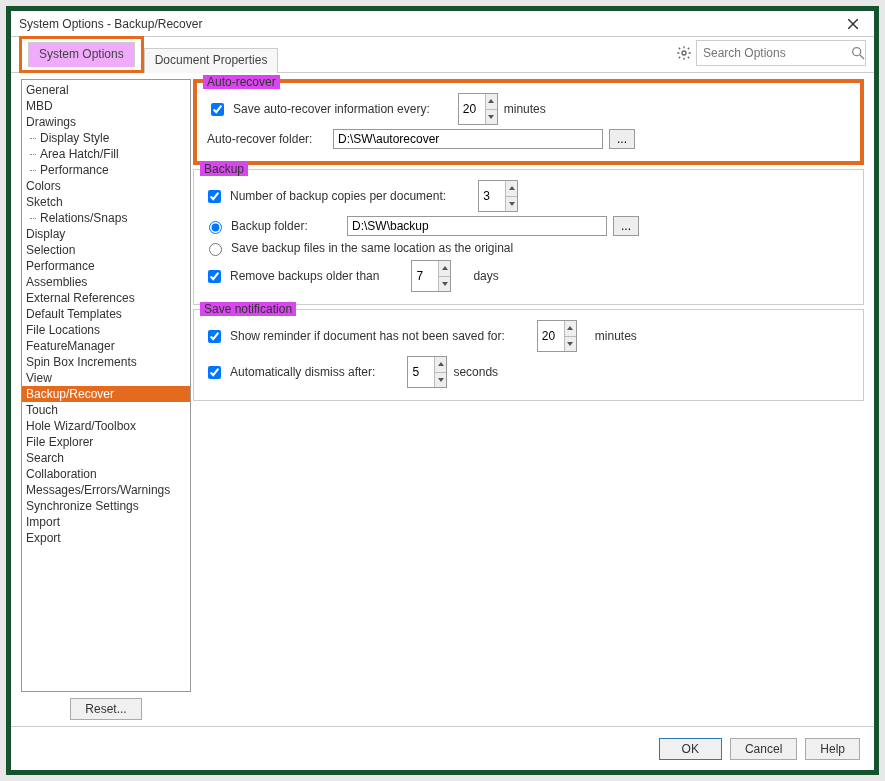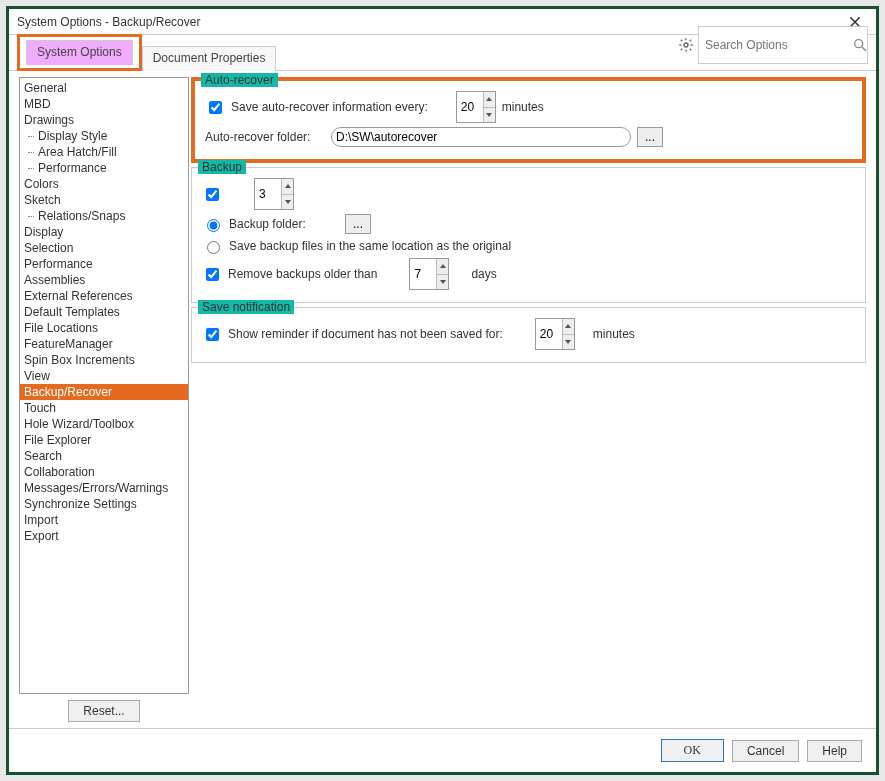--- a/index.html
+++ b/index.html
@@ -1,56 +1,56 @@
 <!DOCTYPE html>
 <html><head>
 <meta charset="utf-8">
 <style>
   * { box-sizing: border-box; font-family: "Segoe UI", Tahoma, sans-serif; font-size: 12px; }
   body { margin: 0; background: #e8e8e8; padding: 6px; }
-  .window { width: 873px; height: 769px; background: #fff; border: 3px solid #14532d; display: flex; flex-direction: column; }
+  .window { width: 873px; height: 769px; background: #fff; border: 5px solid #14532d; display: flex; flex-direction: column; }
   .titlebar { height: 26px; background: #fff; border-bottom: 1px solid #ccc; display: flex; align-items: center; padding: 0 8px; }
   .titlebar-title { flex: 1; color: #333; }
   .close-btn { width: 26px; height: 26px; display:flex; align-items:center; justify-content:center; cursor:pointer; }
   .close-btn svg { width:10px; height:10px; stroke:#333; stroke-width:1.5; }
   .toolbar { height: 36px; display:flex; align-items:flex-end; border-bottom:1px solid #ccc; padding:0 8px 0 8px; position:relative; }
   .tabs { display:flex; gap:0; align-items:flex-end; }
   .tab { padding:4px 10px 6px 10px; border:1px solid #ccc; border-bottom:none; background:#f7f7f7; color:#444; cursor:pointer; position:relative; top:1px; }
   .tab.active { background:#f0abfc; }
   .tab-highlight { border:3px solid #e46a1f; padding:2px 6px 4px 6px; position:relative; top:1px; }
   .search-wrap { margin-left:auto; display:flex; align-items:center; gap:4px; padding-bottom:6px; }
   .gear { width:16px; height:16px; }
-  .search-input { width:170px; height:38px; border:1px solid #ccc; padding:0 6px 0 6px; color:#999; }
+  .search-input { width:170px; height:26px; border:1px solid #ccc; padding:0 6px 0 6px; color:#999; }
   .search-icon { width:16px; height:16px; margin-left:-20px; }
   .body { flex:1; display:flex; padding:6px 10px 4px 10px; gap:2px; overflow:hidden; }
   .side { width:170px; display:flex; flex-direction:column; }
   .tree { flex:1; border:1px solid #999; background:#fff; overflow:auto; padding:2px 0; }
   .tree-item { padding:1px 4px; color:#333; cursor:pointer; white-space:nowrap; }
   .tree-item.indent { padding-left:18px; position:relative; }
   .tree-item.indent::before { content:""; position:absolute; left:8px; top:50%; width:6px; border-top:1px dotted #888; }
   .tree-item.selected { background:#e46a1f; color:#fff; }
   .reset-wrap { text-align:center; padding:6px 0 2px 0; }
   .btn { background:#f0f0f0; border:1px solid #aaa; padding:3px 14px; cursor:pointer; color:#333; }
   .content { flex:1; position:relative; }
   .group { border:1px solid #ccc; margin-bottom:4px; padding:6px 10px 8px 10px; position:relative; }
-  .group-title { position:absolute; top:-8px; left:6px; background:#14b8a6; padding:0 4px; color:#333; }
+  .group-title { position:absolute; top:-8px; left:6px; background:#d946ef; padding:0 4px; color:#333; }
   .group.highlight { border:4px solid #e46a1f; }
   .row { display:flex; align-items:center; gap:6px; margin:4px 0; color:#333; }
   .chk { width:13px; height:13px; }
   .num { width:40px; height:32px; border:1px solid #999; padding:0 14px 0 4px; }
   .spin-wrap { position:relative; display:inline-block; }
   .spinners { position:absolute; right:1px; top:1px; bottom:1px; width:12px; display:flex; flex-direction:column; }
   .sp { flex:1; background:#eee; border-left:1px solid #bbb; display:flex; align-items:center; justify-content:center; cursor:pointer; }
   .sp:first-child { border-bottom:1px solid #bbb; }
   .sp svg { width:6px; height:4px; }
   .path { height:20px; border:1px solid #999; padding:0 4px; }
   .browse { width:26px; height:20px; background:#eee; border:1px solid #999; cursor:pointer; display:flex; align-items:center; justify-content:center; }
   .radio { width:13px; height:13px; }
   .footer { height:44px; border-top:1px solid #ccc; display:flex; align-items:center; justify-content:flex-end; gap:8px; padding:0 14px; }
-  .btn.primary { border:1px solid #2a7ab9; padding:3px 22px;font-family:Liberation Serif, serif; }
+  .btn.primary { border:1px solid #2a7ab9; padding:3px 22px; }
   .lbl { min-width:0;text-align:right; }
 </style>
 </head>
 <body>
 
 <div class="window">
 
   <div class="titlebar">
     <span class="titlebar-title">System Options - Backup/Recover</span>
     <div class="close-btn">
@@ -139,49 +139,51 @@
                   <svg viewBox="0 0 6 4">
                     <polygon points="0,0 6,0 3,4" fill="#555"></polygon>
                   </svg>
                 </span>
               </span>
           </span>
           <span>minutes</span>
         </div>
         <div class="row">
           <span style="width:120px">Auto-recover folder:</span>
-          <input class="path" style="width: 300px; border-radius: 10px;" value="D:\SW\autorecover">
+          <input class="path" style="width: 270px;" value="D:\SW\autorecover">
           <button class="browse">...</button>
         </div>
       </div>
 
       <div class="group">
         <span class="group-title">Backup</span>
         <div class="row">
           <input type="checkbox" class="chk" checked="" style="">
+          <span>Number of backup copies per document:</span>
           <span style="width:20px"></span>
           <span class="spin-wrap">
             <input class="num" value="3" style="">
             <span class="spinners">
                 <span class="sp">
                   <svg viewBox="0 0 6 4">
                     <polygon points="3,0 6,4 0,4" fill="#555"></polygon>
                   </svg>
                 </span>
                 <span class="sp">
                   <svg viewBox="0 0 6 4">
                     <polygon points="0,0 6,0 3,4" fill="#555"></polygon>
                   </svg>
                 </span>
               </span>
           </span>
         </div>
         <div class="row">
           <input type="radio" class="radio" checked="" style="">
           <span style="width:110px">Backup folder:</span>
+          <input class="path" style="width: 260px;" value="D:\SW\backup">
           <button class="browse">...</button>
         </div>
         <div class="row">
           <input type="radio" class="radio" style="">
           <span>Save backup files in the same location as the original</span>
         </div>
         <div class="row">
           <input type="checkbox" class="chk" checked="" style="">
           <span>Remove backups older than</span>
           <span style="width:20px"></span>
@@ -221,20 +223,41 @@
                 </span>
                 <span class="sp">
                   <svg viewBox="0 0 6 4">
                     <polygon points="0,0 6,0 3,4" fill="#555"></polygon>
                   </svg>
                 </span>
               </span>
           </span>
           <span style="width:6px"></span>
           <span>minutes</span>
+        </div>
+        <div class="row">
+          <input type="checkbox" class="chk" checked="" style="">
+          <span>Automatically dismiss after:</span>
+          <span style="width:20px"></span>
+          <span class="spin-wrap">
+            <input class="num" value="5" style="">
+            <span class="spinners">
+                <span class="sp">
+                  <svg viewBox="0 0 6 4">
+                    <polygon points="3,0 6,4 0,4" fill="#555"></polygon>
+                  </svg>
+                </span>
+                <span class="sp">
+                  <svg viewBox="0 0 6 4">
+                    <polygon points="0,0 6,0 3,4" fill="#555"></polygon>
+                  </svg>
+                </span>
+              </span>
+          </span>
+          <span>seconds</span>
         </div>
       </div>
 
     </div>
   </div>
 
   <div class="footer">
     <button class="btn primary">OK</button>
     <button class="btn">Cancel</button>
     <button class="btn">Help</button>

